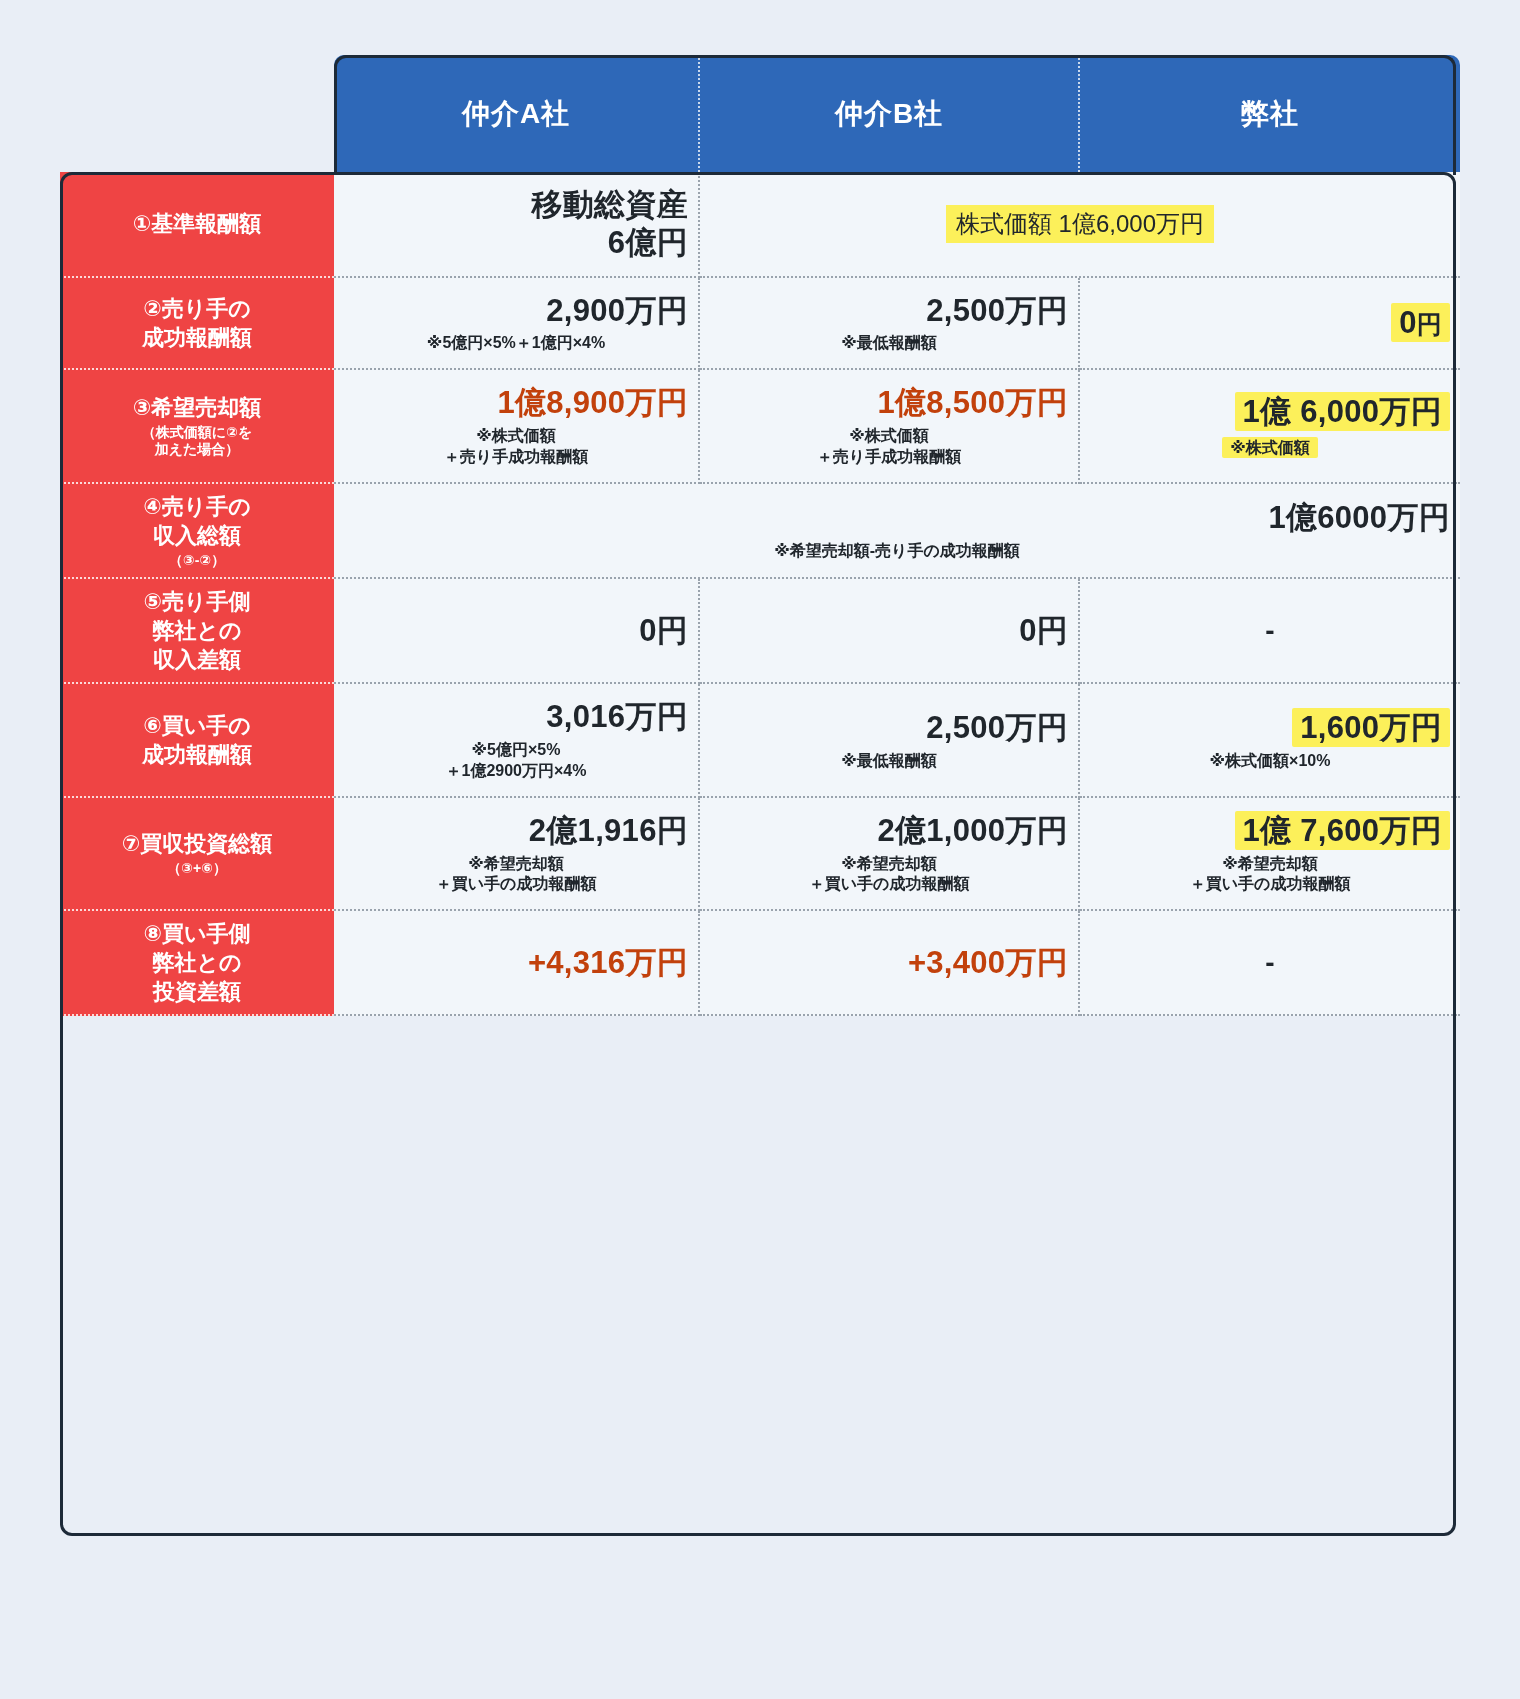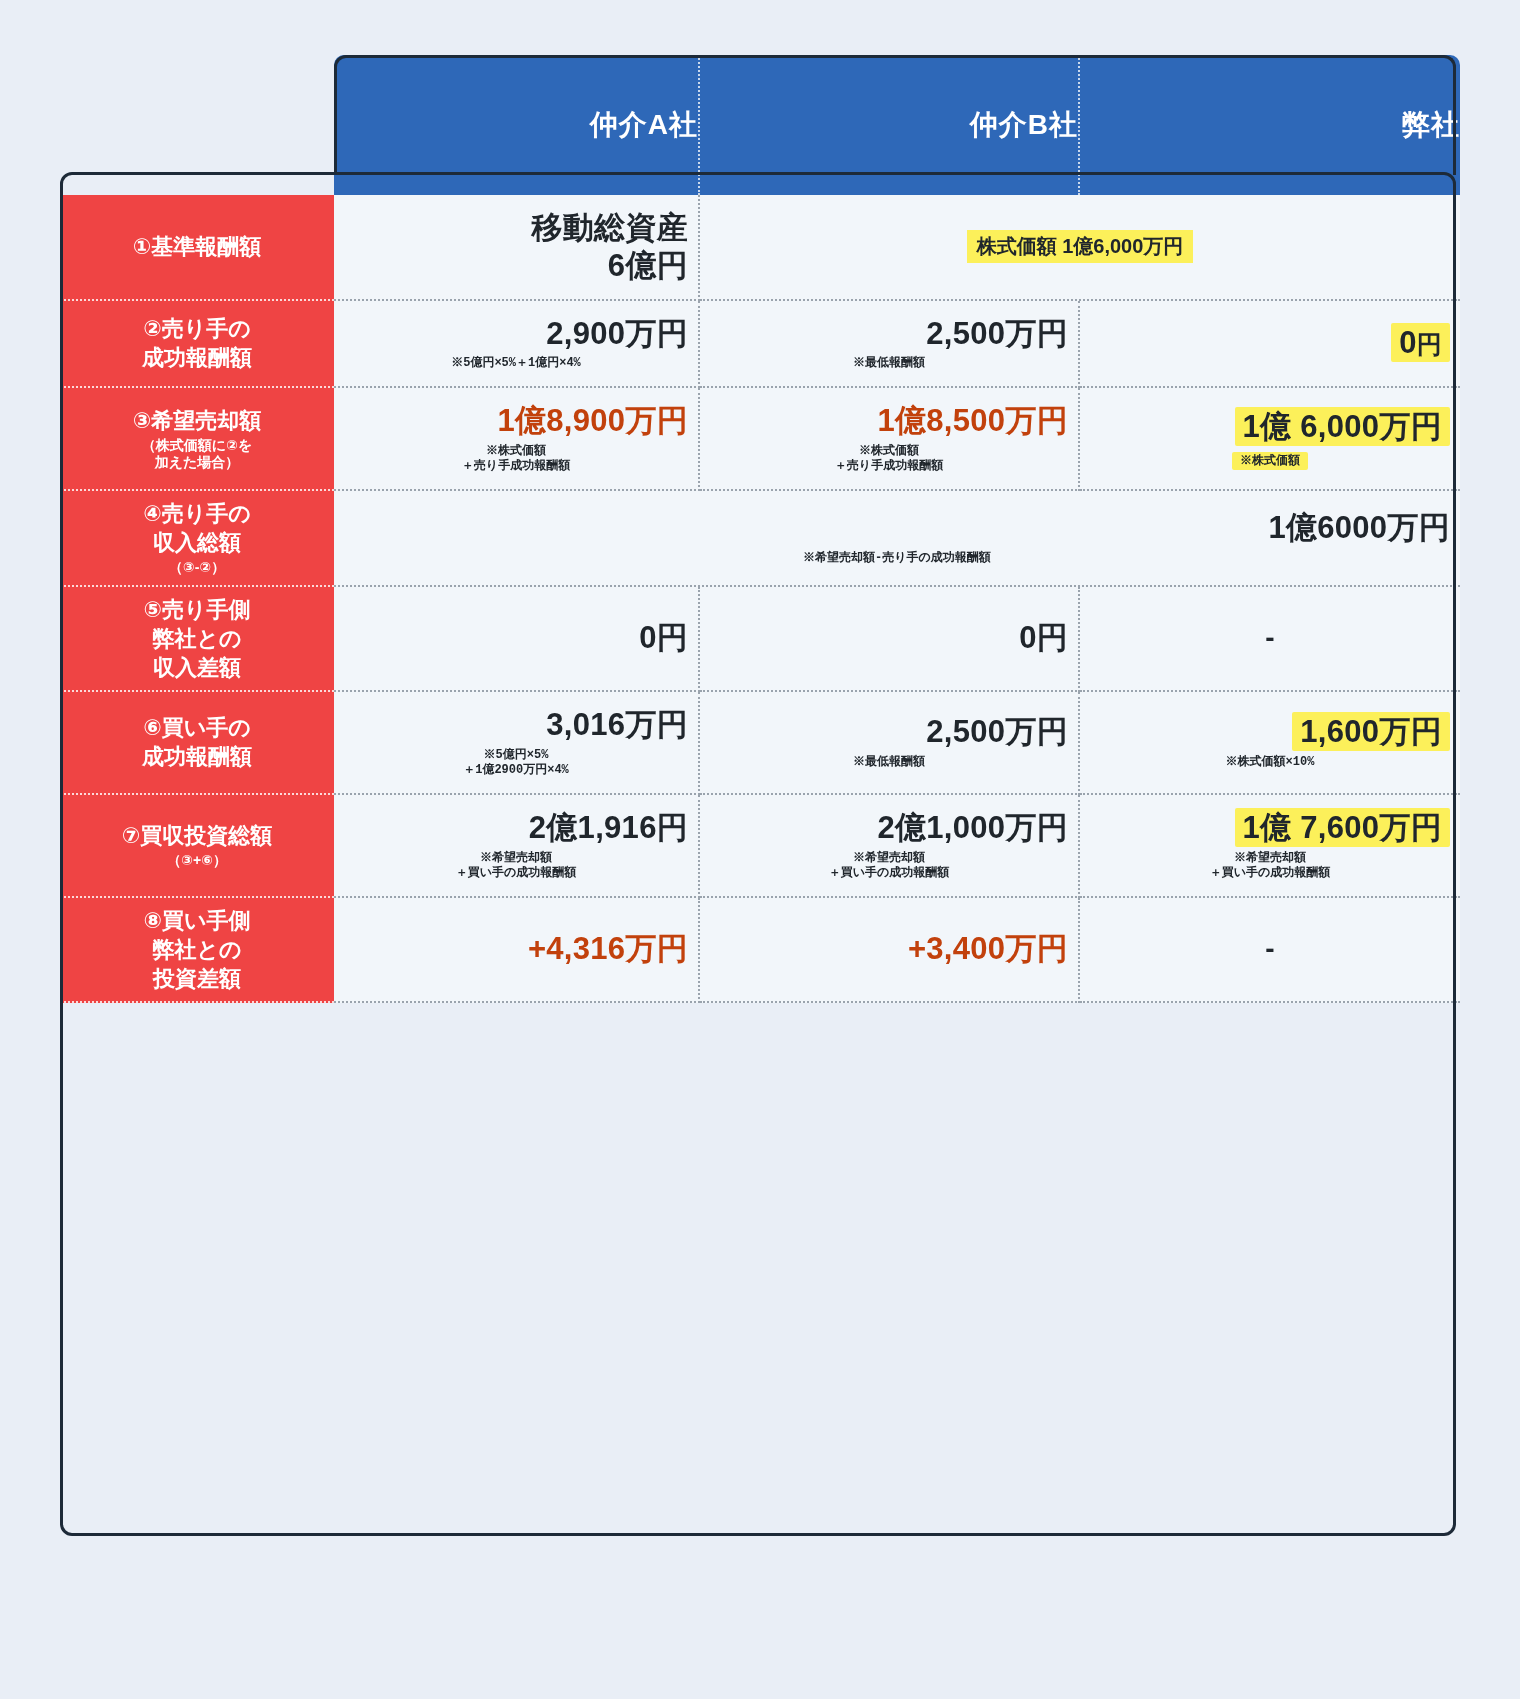--- a/index.html
+++ b/index.html
@@ -51,23 +51,23 @@
   }
   th.corner {
     background: transparent;
     border: none;
   }
   th.head {
     background: #2e68b8;
     color: #ffffff;
     font-size: 28px;
     font-weight: bold;
-    height: 140px;
+    height: 117px;
     vertical-align: middle;
-    text-align: right;
+    text-align: center;
     letter-spacing: 1px;
     border-right: 2px dotted rgba(255,255,255,0.75);
   }
   th.head.first { border-top-left-radius: 10px; }
   th.head.last  { border-top-right-radius: 10px; border-right: none; }
 
   
   td.rowlabel {
     background: #ef4444;
     color: #ffffff;
@@ -105,40 +105,39 @@
     font-size: 31px;
     font-weight: bold;
     line-height: 1.22;
     color: #20262c;
     letter-spacing: 0.3px;
     text-align: right;
   }
   .big.red { color: #c2410c; }
   .note {
     display: block;
-    font-size: 12px;
+    font-size: 16px;
     font-weight: bold;
     line-height: 1.3;
     margin-top: 4px;
     color: #20262c;
-    font-family: Liberation Mono, monospace;
   }
   .mark {
     background: #fcf05a;
     padding: 2px 8px;
     border-radius: 2px;
     box-decoration-break: clone;
     -webkit-box-decoration-break: clone;
   }
   .inline-hl {
     display: inline-block;
     background: #fcf05a;
     padding: 3px 10px;
-    font-size: 20px;
-    font-weight: bold;
+    font-size: 24px;
+    font-weight: normal;
   }
   .unit-small { font-size: 25px; font-weight: bold; }
   .dash { font-size: 28px; font-weight: bold; color: #20262c; }
 
   
   .frame {
     position: absolute;
     left: 60px;
     top: 172px;
     width: 1396px;

